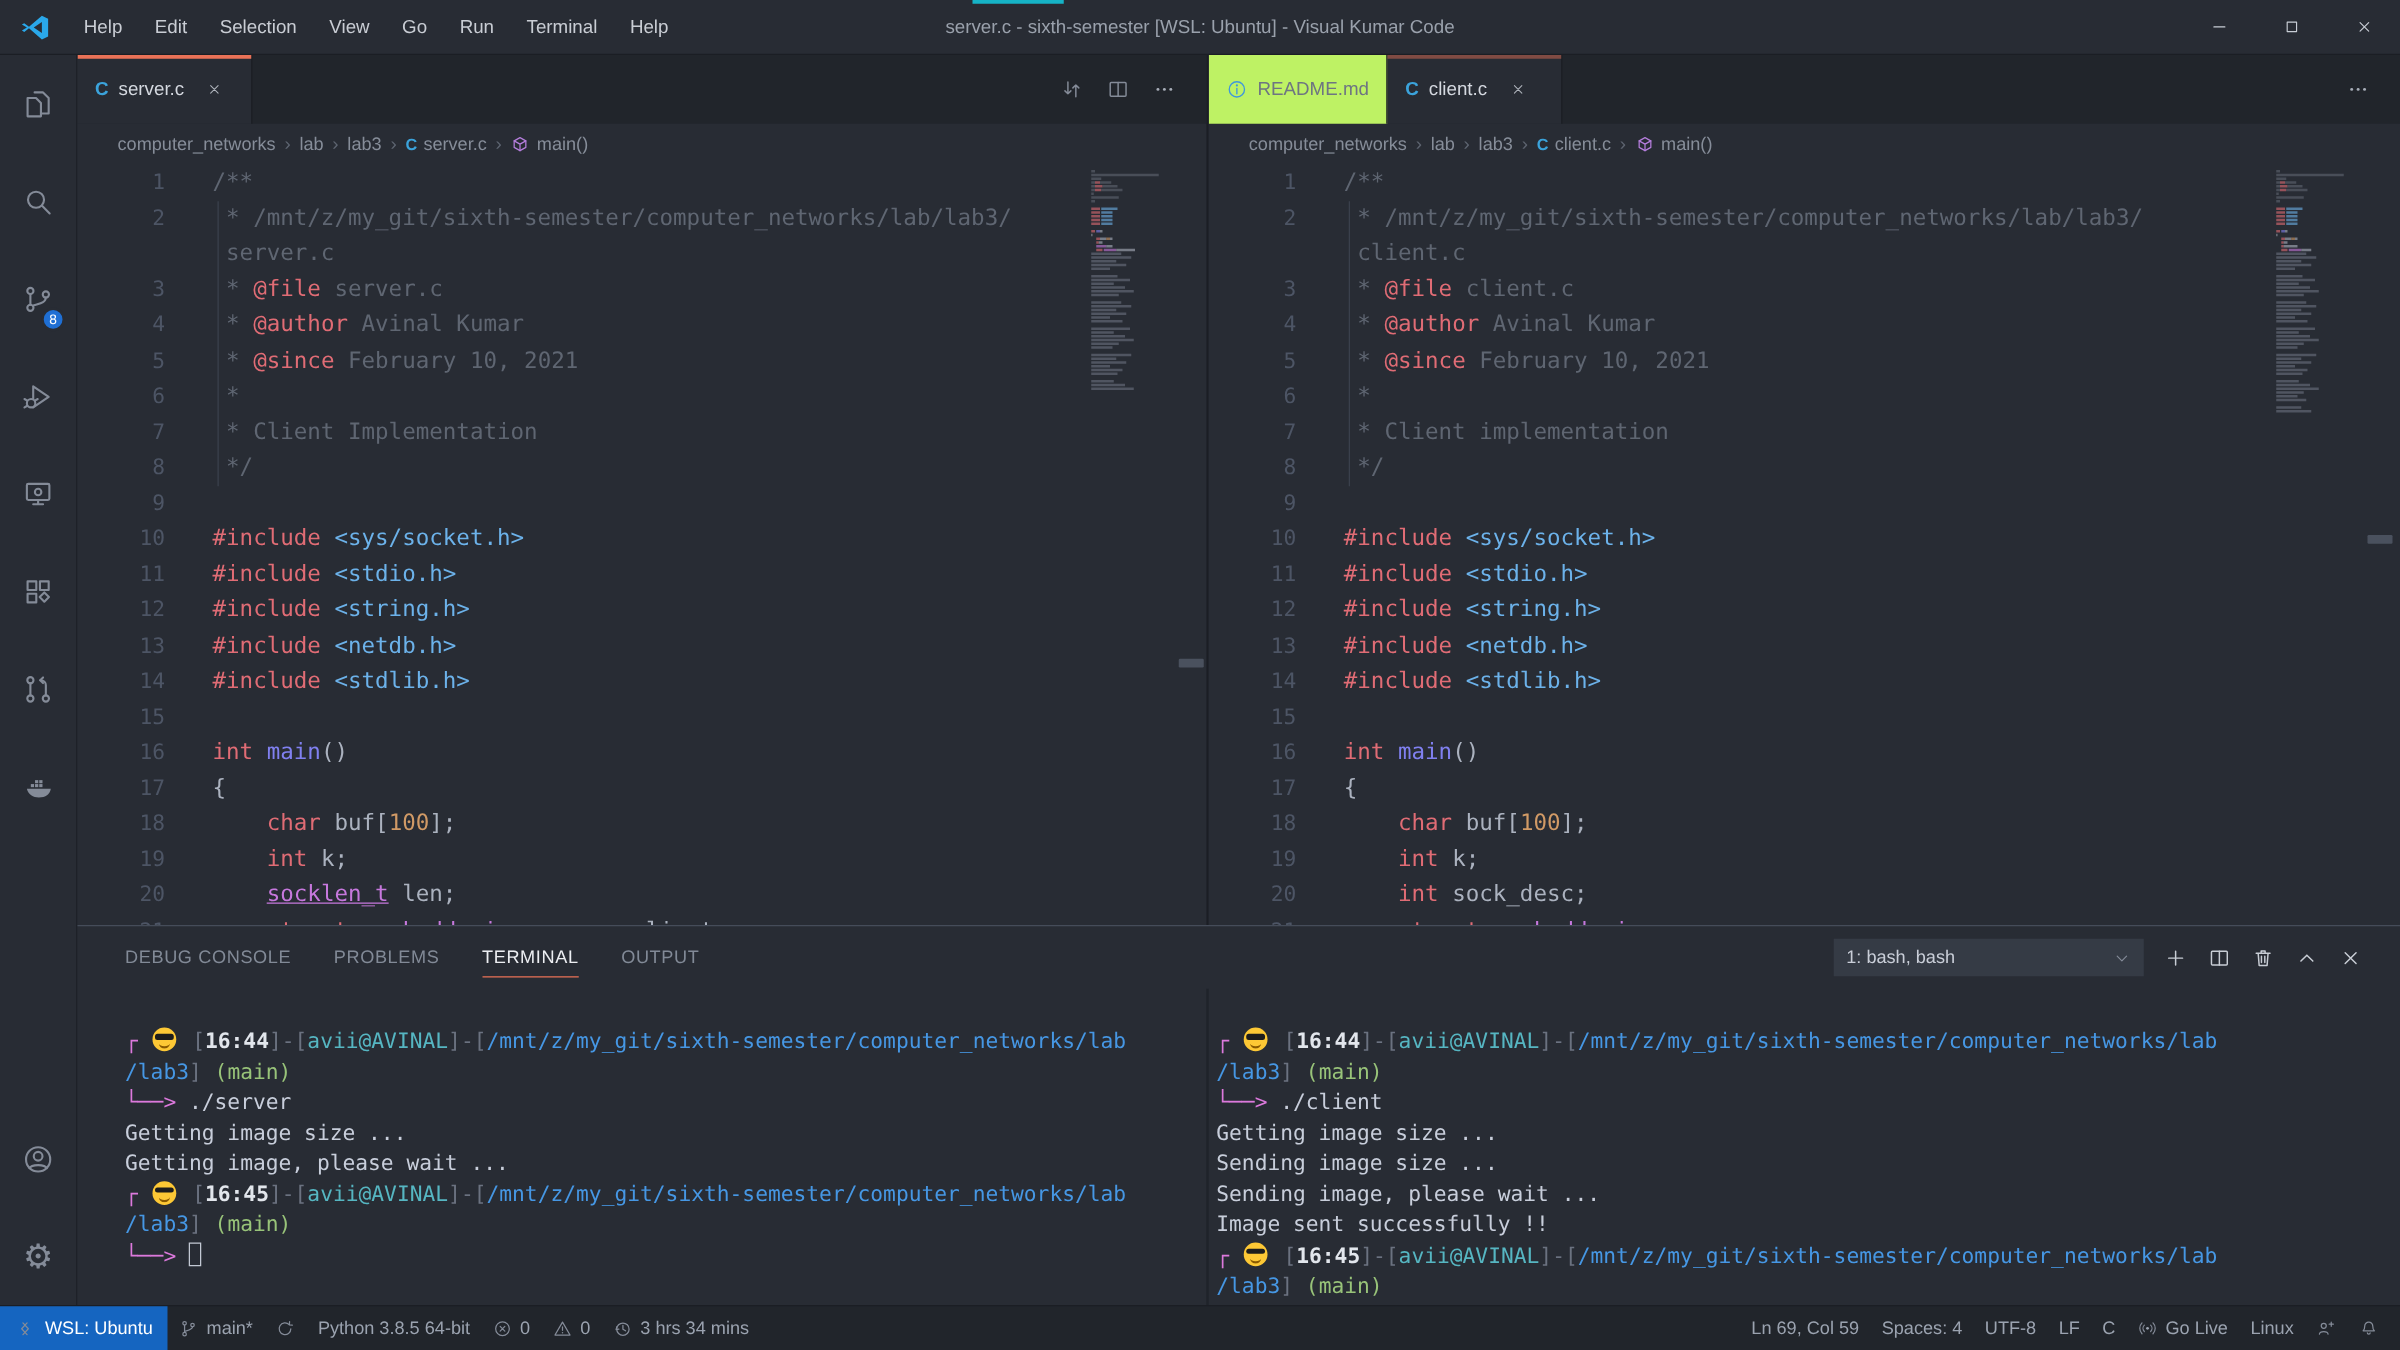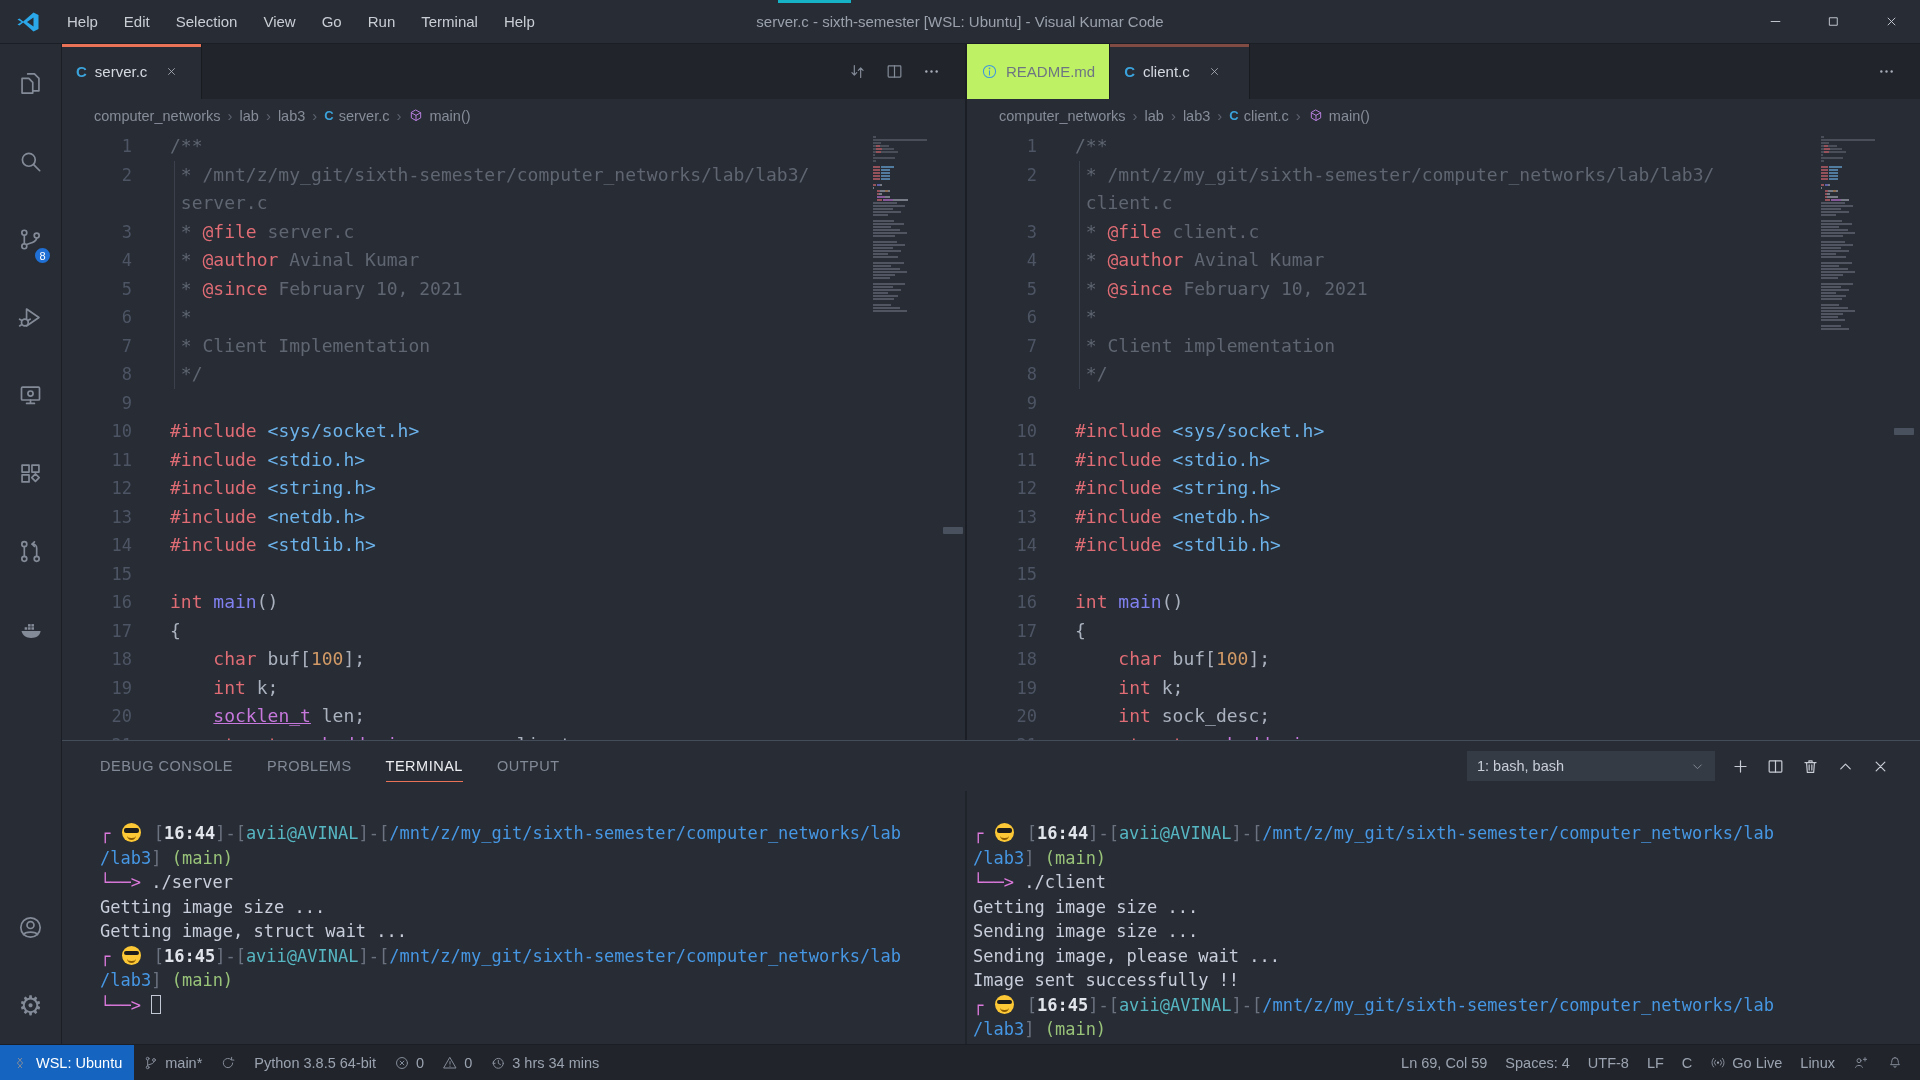--- a/index.html
+++ b/index.html
@@ -869,21 +869,21 @@
                 </span>
               </div>
           </div>
         </div>
         <div class="panel-body">
           <div class="term-col tleft" id="term-0">
               <div class="trow"><span style="color: rgb(220, 121, 220);">┌ </span><span class="emoji"></span><span style="color: rgb(107, 114, 128);"> [</span><span style="color: rgb(226, 230, 236); font-weight: bold;">16:44</span><span style="color: rgb(107, 114, 128);">]-[</span><span style="color: rgb(86, 182, 194);">avii@AVINAL</span><span style="color: rgb(107, 114, 128);">]-[</span><span style="color: rgb(70, 151, 228);">/mnt/z/my_git/sixth-semester/computer_networks/lab</span></div>
               <div class="trow"><span style="color: rgb(70, 151, 228);">/lab3</span><span style="color: rgb(107, 114, 128);">]</span><span style="color: rgb(200, 206, 219);"> </span><span style="color: rgb(152, 195, 121);">(main)</span></div>
               <div class="trow"><span style="color: rgb(220, 121, 220);">└──&gt; </span><span style="color: rgb(200, 206, 219);">./server</span></div>
               <div class="trow"><span style="color: rgb(200, 206, 219);">Getting image size ...</span></div>
-              <div class="trow"><span style="color: rgb(200, 206, 219);">Getting image, struct wait ...</span></div>
+              <div class="trow"><span style="color: rgb(200, 206, 219);">Getting image, please wait ...</span></div>
               <div class="trow"><span style="color: rgb(220, 121, 220);">┌ </span><span class="emoji"></span><span style="color: rgb(107, 114, 128);"> [</span><span style="color: rgb(226, 230, 236); font-weight: bold;">16:45</span><span style="color: rgb(107, 114, 128);">]-[</span><span style="color: rgb(86, 182, 194);">avii@AVINAL</span><span style="color: rgb(107, 114, 128);">]-[</span><span style="color: rgb(70, 151, 228);">/mnt/z/my_git/sixth-semester/computer_networks/lab</span></div>
               <div class="trow"><span style="color: rgb(70, 151, 228);">/lab3</span><span style="color: rgb(107, 114, 128);">]</span><span style="color: rgb(200, 206, 219);"> </span><span style="color: rgb(152, 195, 121);">(main)</span></div>
               <div class="trow"><span style="color: rgb(220, 121, 220);">└──&gt; </span><span class="tcursor"></span></div>
             </div>
           <div class="term-divider"></div>
           <div class="term-col tright" id="term-1">
               <div class="trow"><span style="color: rgb(220, 121, 220);">┌ </span><span class="emoji"></span><span style="color: rgb(107, 114, 128);"> [</span><span style="color: rgb(226, 230, 236); font-weight: bold;">16:44</span><span style="color: rgb(107, 114, 128);">]-[</span><span style="color: rgb(86, 182, 194);">avii@AVINAL</span><span style="color: rgb(107, 114, 128);">]-[</span><span style="color: rgb(70, 151, 228);">/mnt/z/my_git/sixth-semester/computer_networks/lab</span></div>
               <div class="trow"><span style="color: rgb(70, 151, 228);">/lab3</span><span style="color: rgb(107, 114, 128);">]</span><span style="color: rgb(200, 206, 219);"> </span><span style="color: rgb(152, 195, 121);">(main)</span></div>
               <div class="trow"><span style="color: rgb(220, 121, 220);">└──&gt; </span><span style="color: rgb(200, 206, 219);">./client</span></div>
               <div class="trow"><span style="color: rgb(200, 206, 219);">Getting image size ...</span></div>

